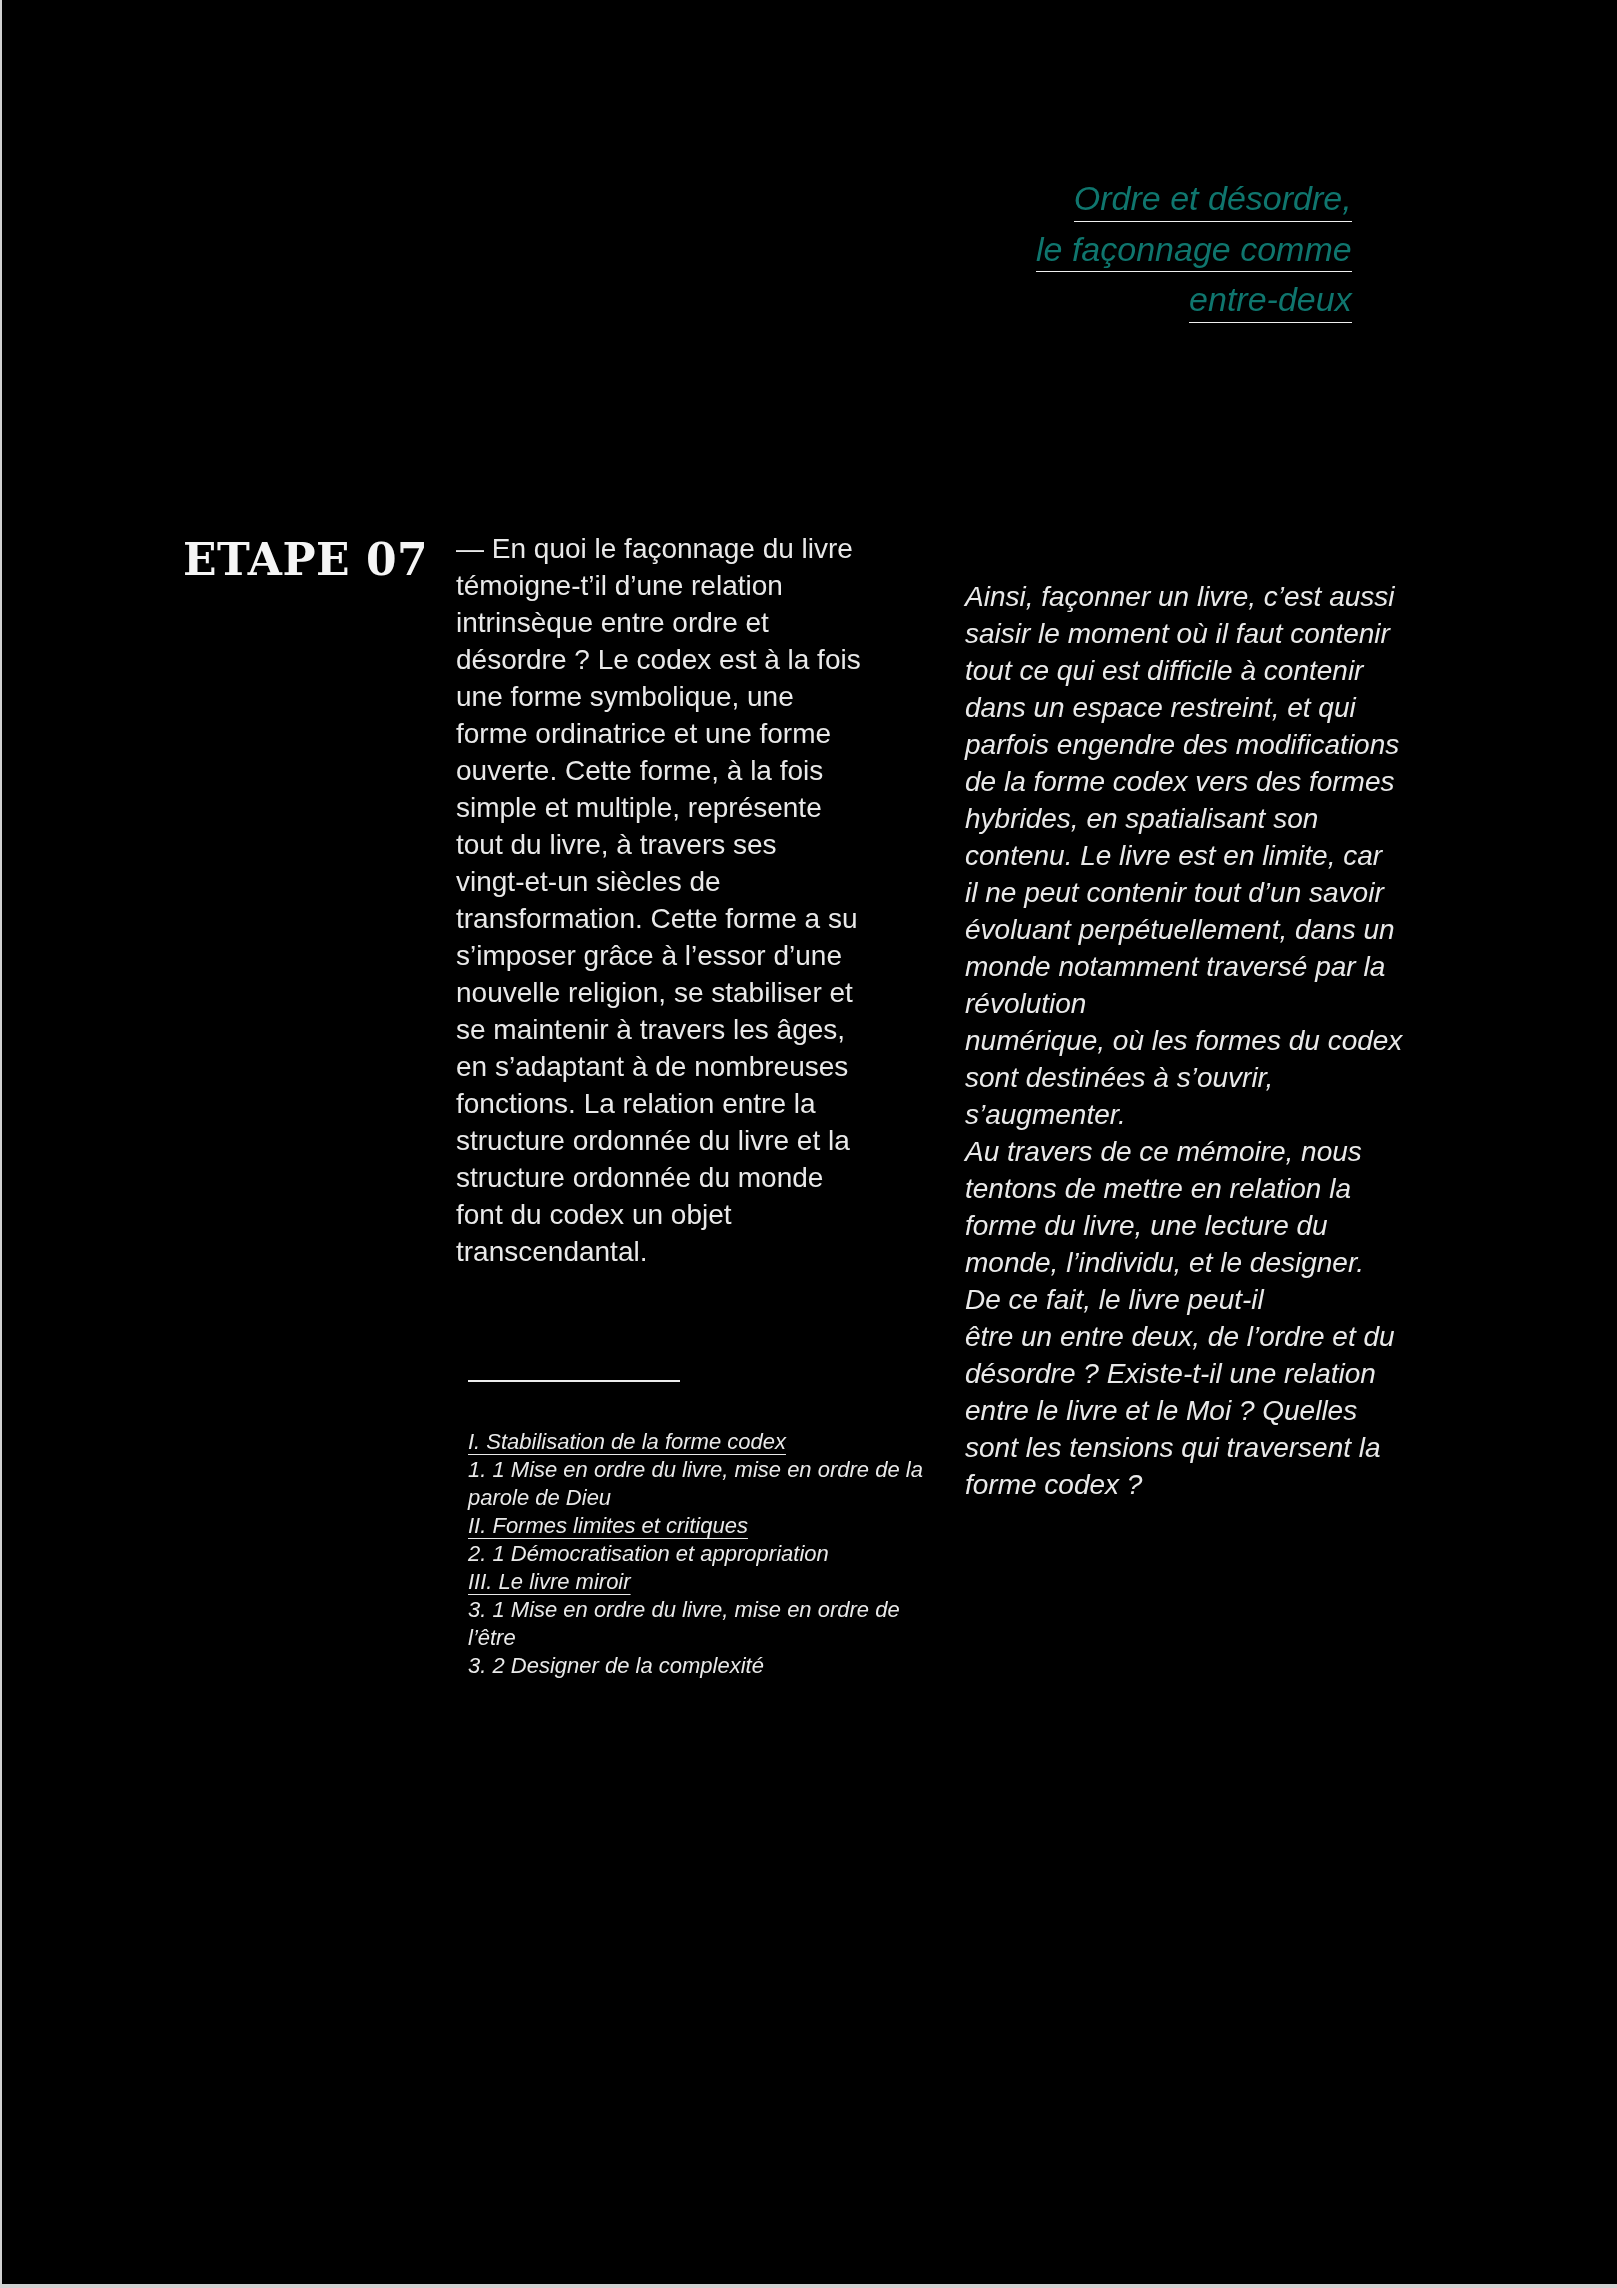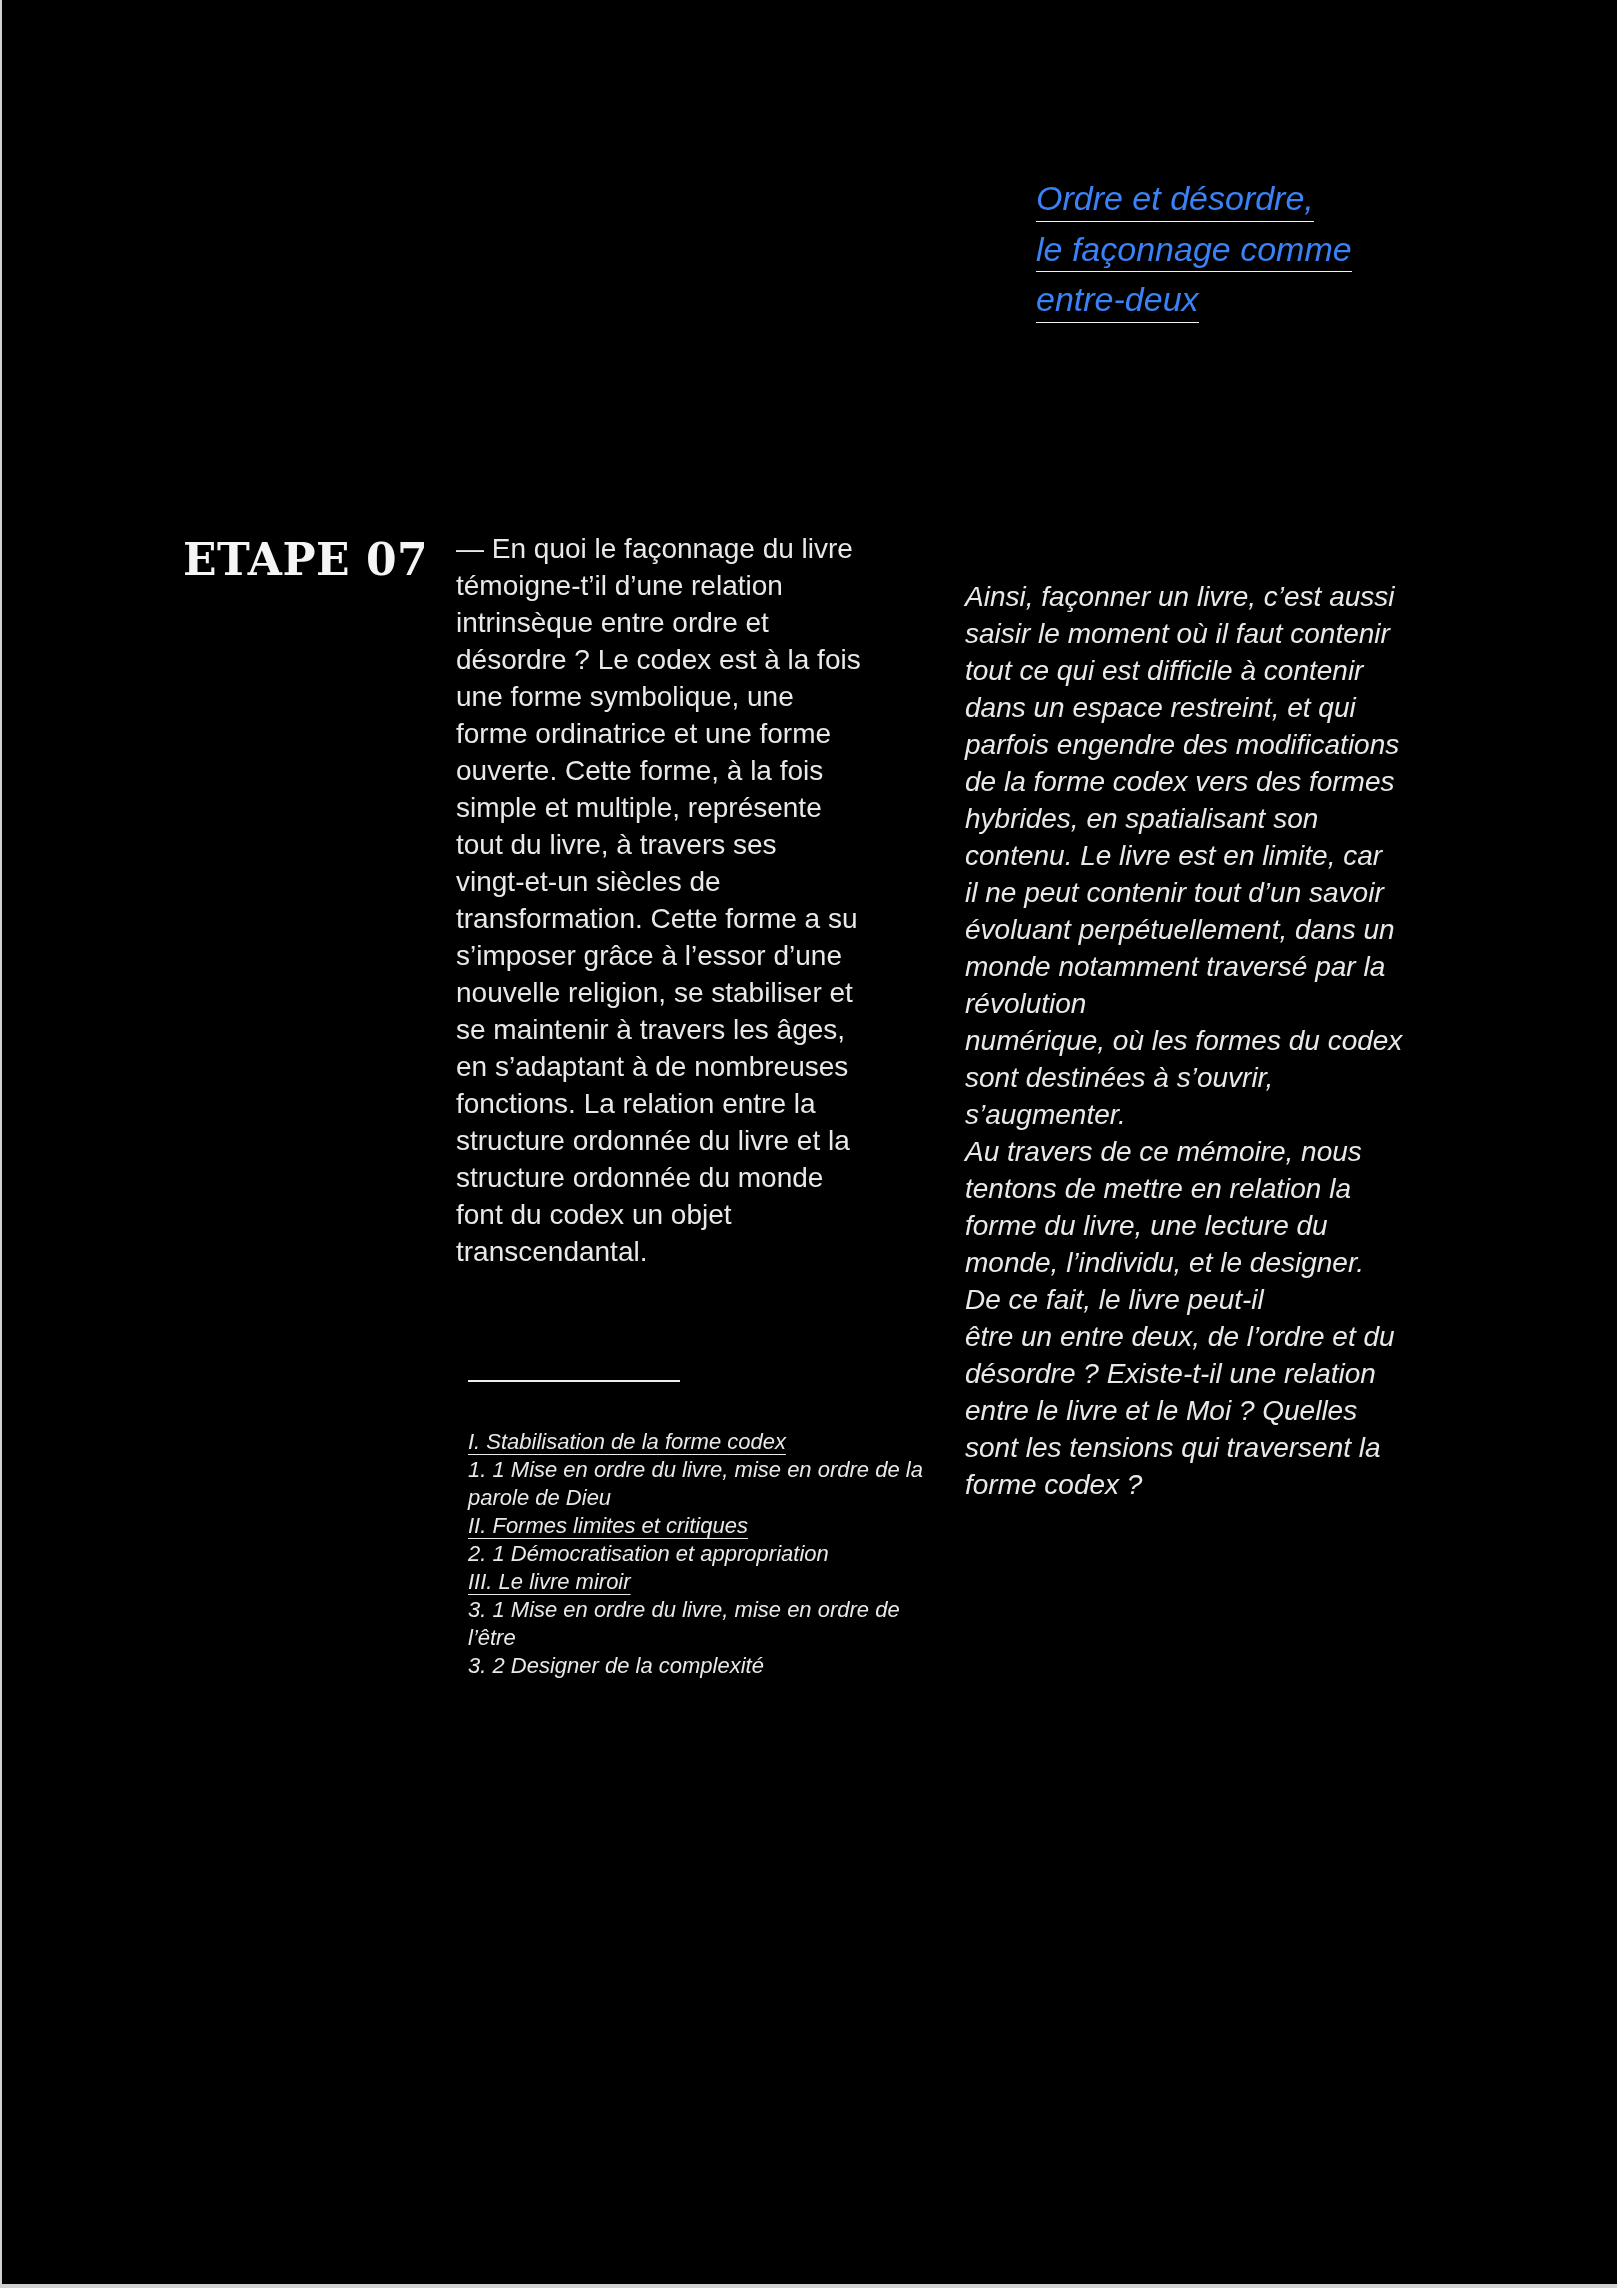--- a/index.html
+++ b/index.html
@@ -36,22 +36,23 @@
     line-height: 100px;
     letter-spacing: -1px;
     color: rgba(0,0,0,0);
     -webkit-text-stroke: 2.4px #f5f5f5;
     white-space: nowrap;
   }
   .subtitle {
     position: absolute; left: 1036px; top: 179px;
     font-style: italic;
     font-size: 34px;
-    color: #3b82f6;
+    color: #0f766e;
     letter-spacing: 0px;
+    text-align: right;
   }
   .subtitle-line { margin-bottom: 7.7px; }
   .subtitle-line > span {
     display: inline-block;
     padding-bottom: 2.9px;
     border-bottom: 1.9px solid #f0f0f0;
     white-space: nowrap;
   }
   .etape {
     position: absolute; left: 183px; top: 534px;

